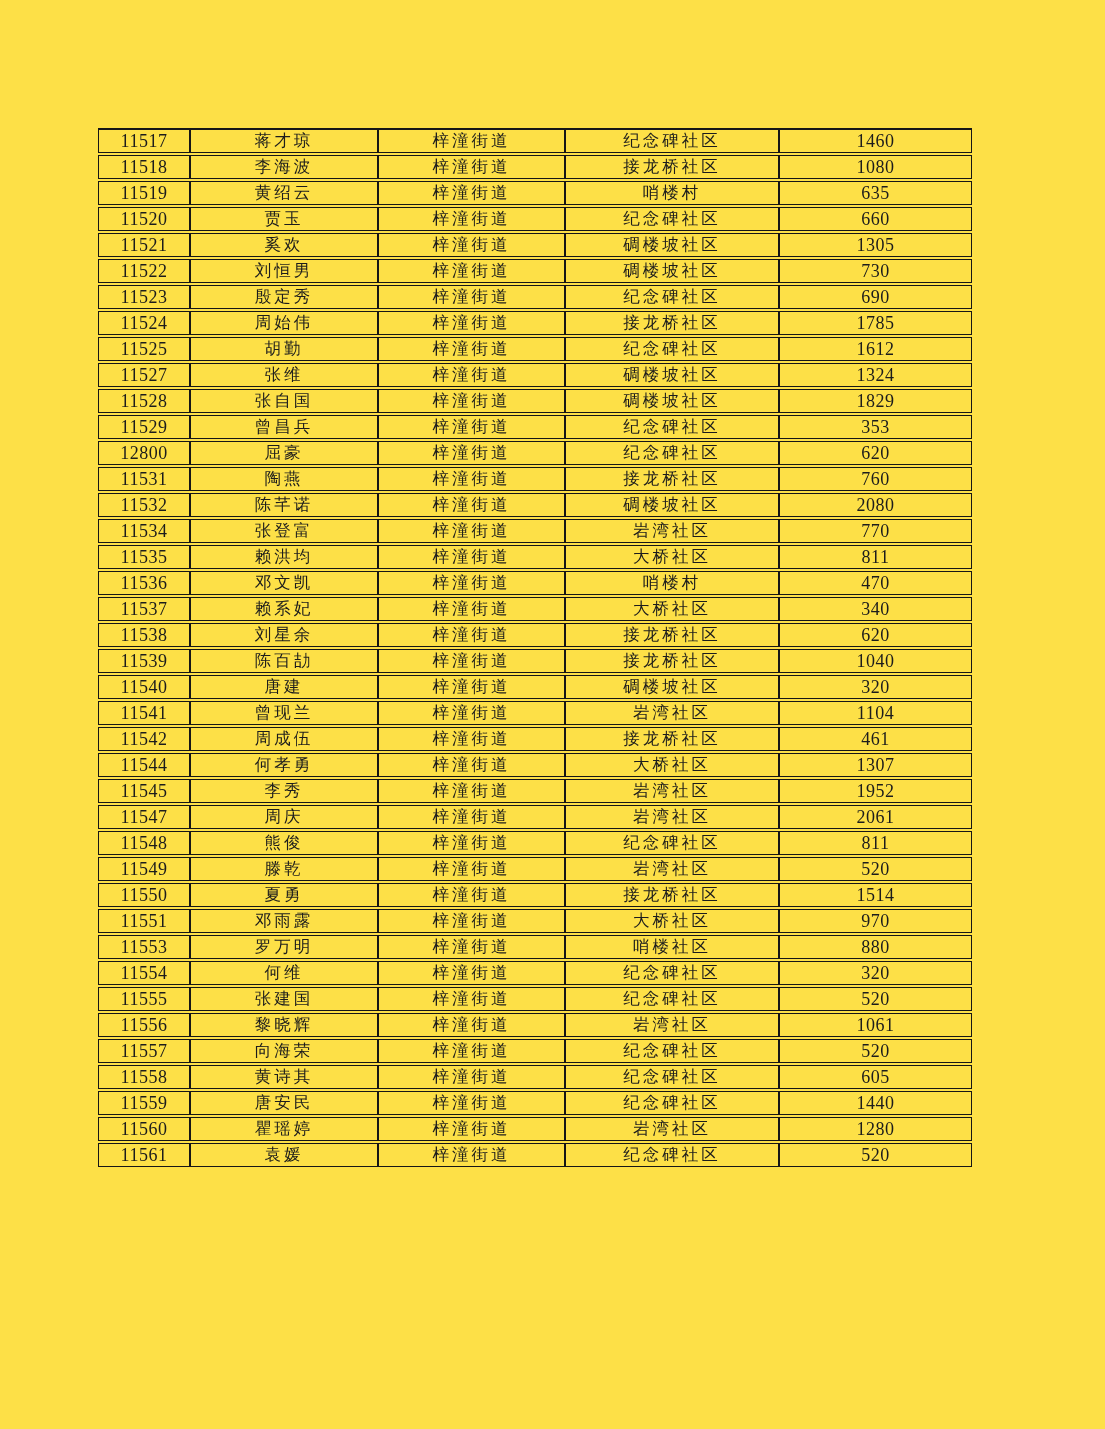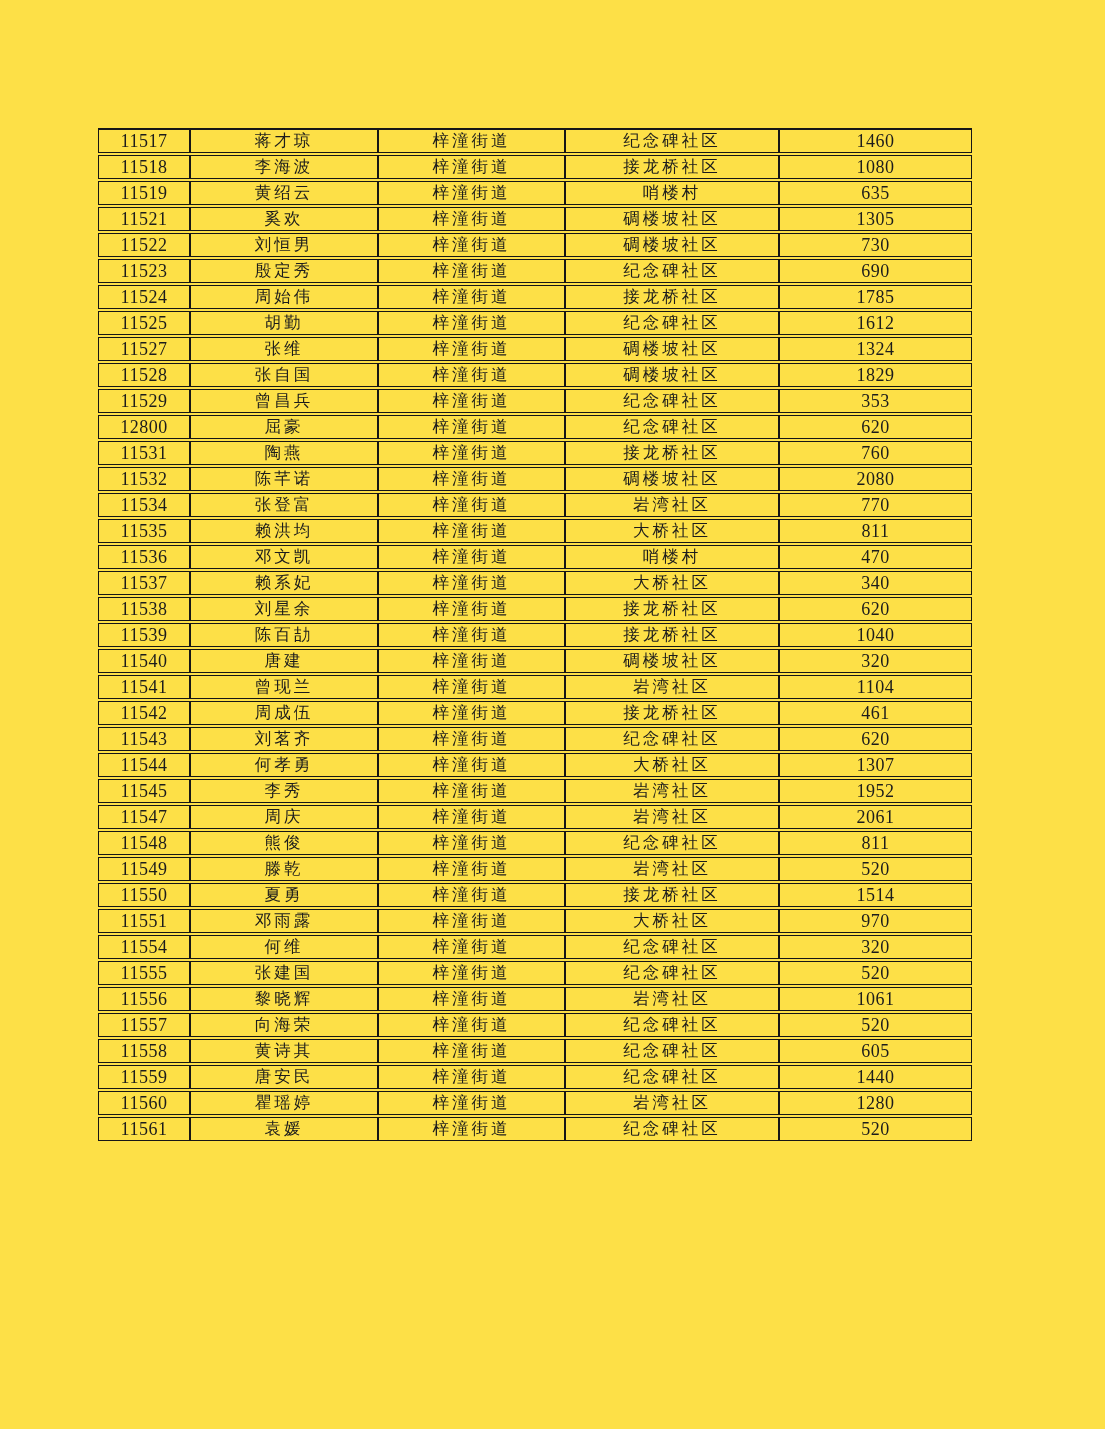--- a/index.html
+++ b/index.html
@@ -86,20 +86,27 @@
           <td class="num">1080</td>
         </tr>
         <tr>
           <td class="num">11519</td>
           <td class="cjk">黄绍云</td>
           <td class="cjk">梓潼街道</td>
           <td class="cjk">哨楼村</td>
           <td class="num">635</td>
         </tr>
         <tr>
+          <td class="num">11520</td>
+          <td class="cjk">贾玉</td>
+          <td class="cjk">梓潼街道</td>
+          <td class="cjk">纪念碑社区</td>
+          <td class="num">660</td>
+        </tr>
+        <tr>
           <td class="num">11521</td>
           <td class="cjk">奚欢</td>
           <td class="cjk">梓潼街道</td>
           <td class="cjk">碉楼坡社区</td>
           <td class="num">1305</td>
         </tr>
         <tr>
           <td class="num">11522</td>
           <td class="cjk">刘恒男</td>
           <td class="cjk">梓潼街道</td>
@@ -226,27 +233,20 @@
           <td class="num">1104</td>
         </tr>
         <tr>
           <td class="num">11542</td>
           <td class="cjk">周成伍</td>
           <td class="cjk">梓潼街道</td>
           <td class="cjk">接龙桥社区</td>
           <td class="num">461</td>
         </tr>
         <tr>
-          <td class="num">11543</td>
-          <td class="cjk">刘茗齐</td>
-          <td class="cjk">梓潼街道</td>
-          <td class="cjk">纪念碑社区</td>
-          <td class="num">620</td>
-        </tr>
-        <tr>
           <td class="num">11544</td>
           <td class="cjk">何孝勇</td>
           <td class="cjk">梓潼街道</td>
           <td class="cjk">大桥社区</td>
           <td class="num">1307</td>
         </tr>
         <tr>
           <td class="num">11545</td>
           <td class="cjk">李秀</td>
           <td class="cjk">梓潼街道</td>
@@ -280,20 +280,27 @@
           <td class="cjk">梓潼街道</td>
           <td class="cjk">接龙桥社区</td>
           <td class="num">1514</td>
         </tr>
         <tr>
           <td class="num">11551</td>
           <td class="cjk">邓雨露</td>
           <td class="cjk">梓潼街道</td>
           <td class="cjk">大桥社区</td>
           <td class="num">970</td>
+        </tr>
+        <tr>
+          <td class="num">11553</td>
+          <td class="cjk">罗万明</td>
+          <td class="cjk">梓潼街道</td>
+          <td class="cjk">哨楼社区</td>
+          <td class="num">880</td>
         </tr>
         <tr>
           <td class="num">11554</td>
           <td class="cjk">何维</td>
           <td class="cjk">梓潼街道</td>
           <td class="cjk">纪念碑社区</td>
           <td class="num">320</td>
         </tr>
         <tr>
           <td class="num">11555</td>

